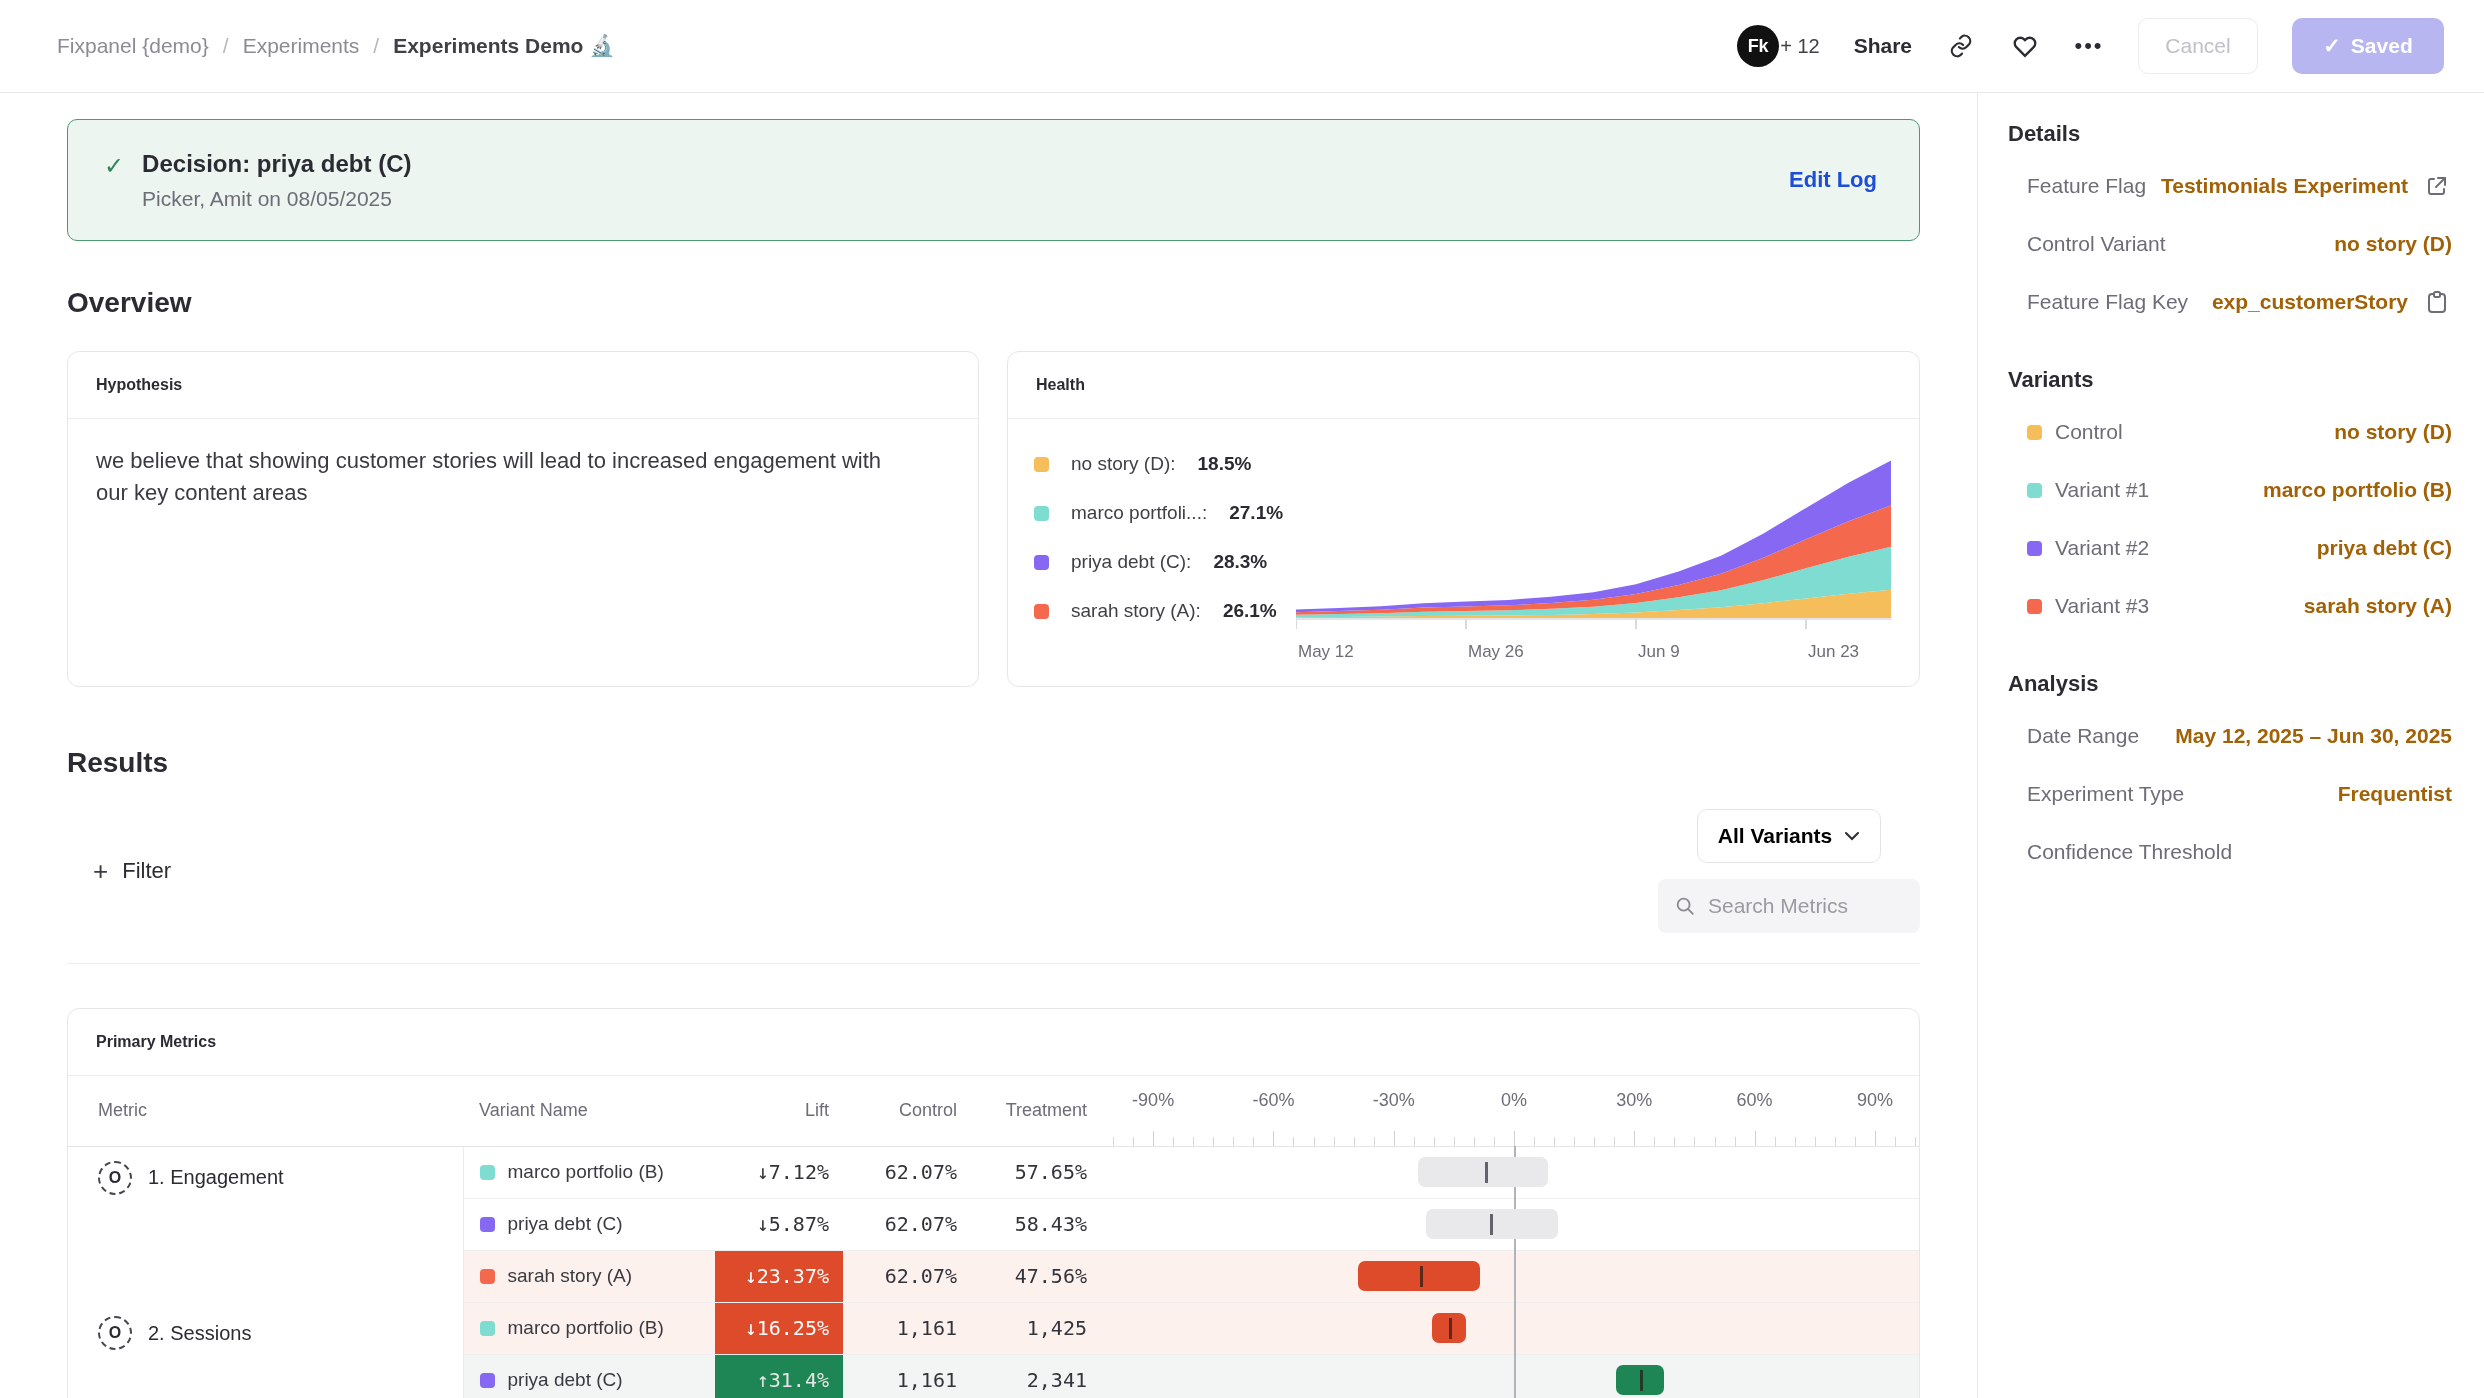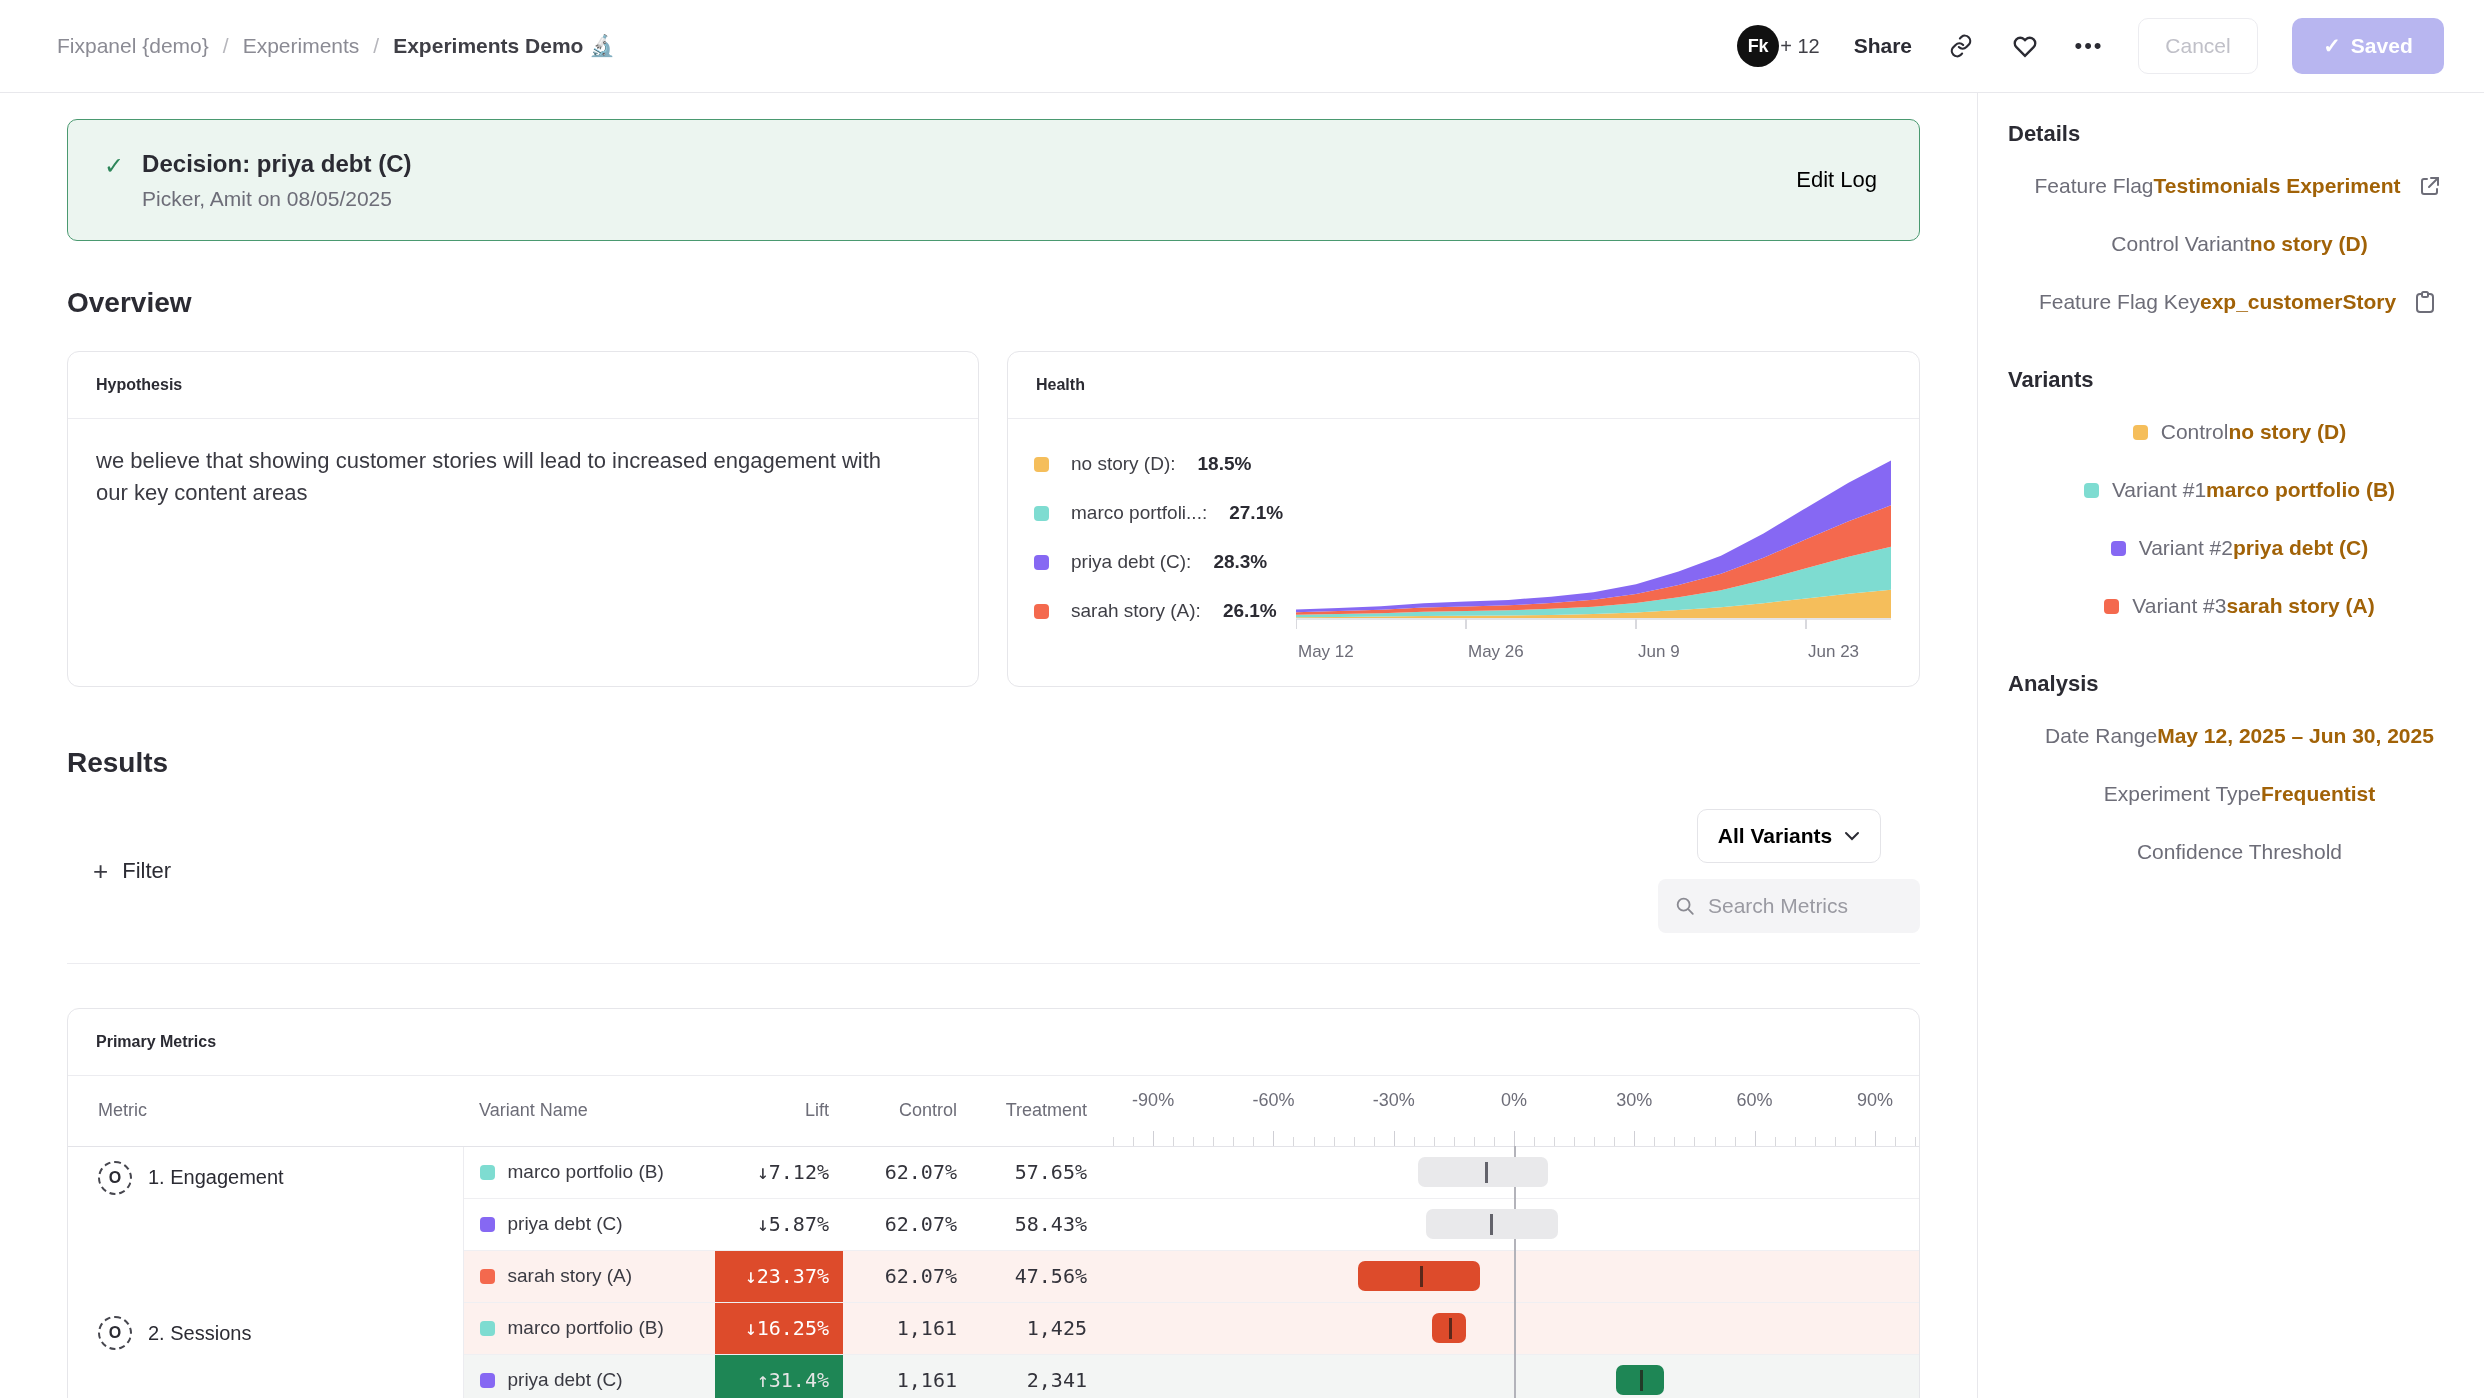--- a/index.html
+++ b/index.html
@@ -32,21 +32,21 @@
   .main { width:1977px; padding:0 57px 0 67px; }
   .sidebar { flex:1; border-left:1px solid #e8e8ec; padding:28px 32px 0 30px; }
 
   
   .banner { margin-top:26px; border:1px solid #4a9970; background:#ecf5f0; border-radius:10px;
     height:122px; display:flex; align-items:center; justify-content:space-between; padding:0 42px 0 36px; }
   .banner-left { display:flex; gap:18px; }
   .banner-check { color:#2e865a; font-size:24px; line-height:1.3; }
   .banner-title { font-size:24px; font-weight:700; }
   .banner-sub { font-size:21px; color:#6d6d78; margin-top:9px; }
-  .banner-action { font-size:22px; font-weight:400; color:#000000; cursor:pointer; }
+  .banner-action { font-size:22px; font-weight:700; color:#1d4ed8; cursor:pointer; }
 
   .h2 { font-size:28px; font-weight:700; }
   .overview-h { margin-top:46px; }
 
   
   .cards { display:flex; gap:28px; margin-top:32px; }
   .card { border:1px solid #e6e6ea; border-radius:12px; background:#fff; }
   .card-hd { padding:24px 28px; border-bottom:1px solid #ececf0; font-size:16px; font-weight:700; }
   .card-hyp { width:912px; height:336px; }
   .card-health { width:913px; height:336px; }
@@ -105,21 +105,21 @@
   .mk { position:absolute; top:15%; height:70%; width:3px; background:rgba(35,25,20,.7); }
   .bar.neutral .mk { background:#63636b; }
   th.ci-h { position:relative; height:70px; }
   .axlbl { position:absolute; top:14px; transform:translateX(-50%); font-weight:400; font-size:18px; color:#6d6d78; font-style:normal; }
   .tick { position:absolute; bottom:0; width:1px; height:9px; background:#d8d8dc; }
   .tick.mj { height:15px; background:#cfcfd5; }
 
   
   .sb-section { margin-bottom:36px; }
   .sb-title { font-size:22px; font-weight:700; margin-bottom:10px; }
-  .sb-row { display:flex; align-items:center; justify-content:center; min-height:58px; padding-left:19px; }
+  .sb-row { display:flex; align-items:center; justify-content:space-between; min-height:58px; padding-left:19px; }
   .sb-label { font-size:21px; color:#6d6d78; }
   .sb-val { font-size:21px; font-weight:600; color:#a16207; display:flex; align-items:center; gap:14px; }
   .sb-val .icon-btn { color:#6d6d78; }
   .var-row-val { display:flex; align-items:center; gap:13px; }
 </style>
 </head>
 <body>
 
 <div class="topbar">
   <div class="crumbs">

